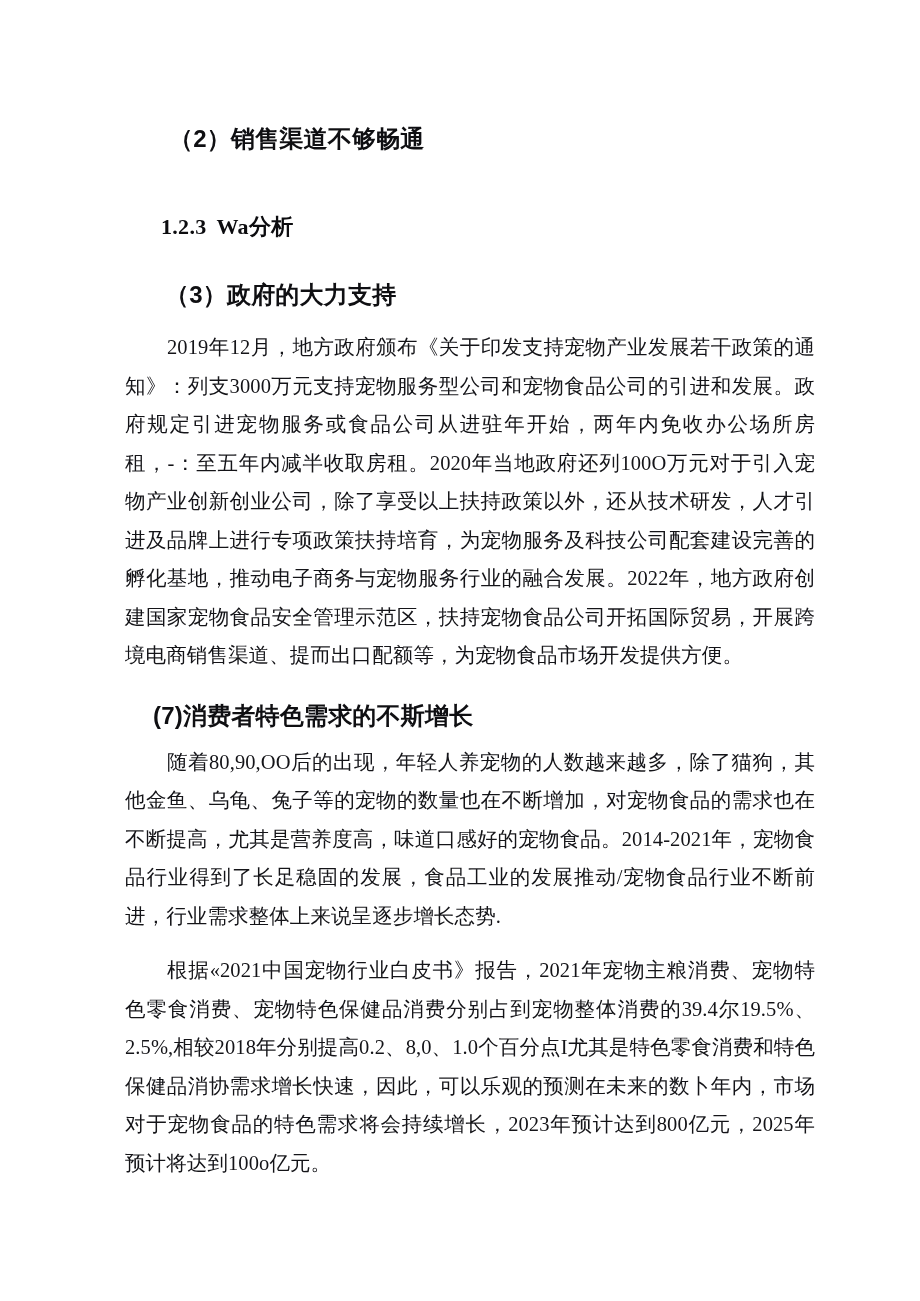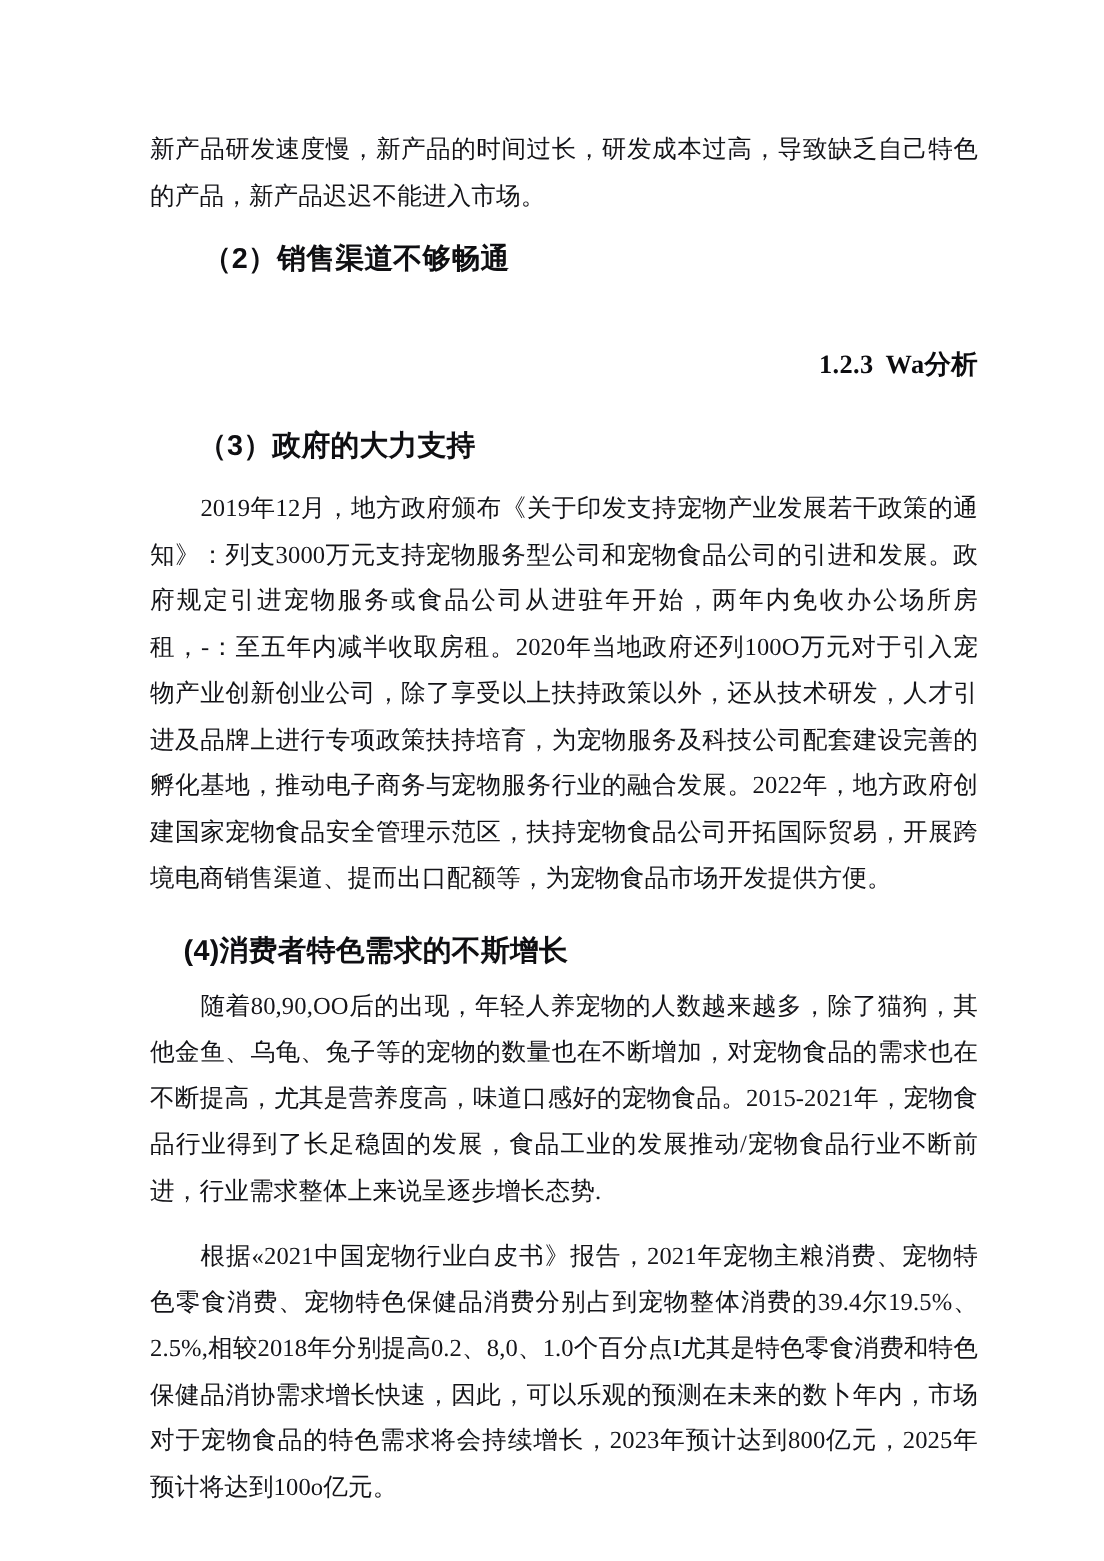--- a/index.html
+++ b/index.html
@@ -58,21 +58,20 @@
   
   .secthead {
     font-family: "Liberation Serif", "DejaVu Serif", serif;
     font-size: 22px;
     font-weight: bold;
     color: #0e0e11;
     line-height: 34px;
     margin: 0;
     padding-left: 36px;
     letter-spacing: 0.3px;
-    text-align: right;
   }
   .secthead .num {
     font-family: "Liberation Serif", "DejaVu Serif", serif;
     font-weight: bold;
   }
   .secthead .title-serif {
     font-family: "Liberation Serif", "DejaVu Serif", serif;
     font-weight: bold;
     margin-left: 10px;
   }
@@ -88,21 +87,20 @@
   .page {
     filter: contrast(1.02);
   }
 </style>
 </head>
 <body>
 
 <div class="page">
   <div class="content">
 
-    <p class="para">新产品研发速度慢，新产品的时间过长，研发成本过高，导致缺乏自己特色的产品，新产品迟迟不能进入市场。</p>
 
     <div class="gap-sm"></div>
 
     <h3 class="subhead pad-left-1">（2）销售渠道不够畅通</h3>
 
     <div class="gap-xs"></div>
 
 
     <div class="gap-xl"></div>
 
@@ -113,24 +111,24 @@
     <div class="gap-lg"></div>
 
     <h3 class="subhead pad-left-2">（3）政府的大力支持</h3>
 
     <div class="gap-sm"></div>
 
     <p class="para indent">2019年12月，地方政府颁布《关于印发支持宠物产业发展若干政策的通知》：列支3000万元支持宠物服务型公司和宠物食品公司的引进和发展。政府规定引进宠物服务或食品公司从进驻年开始，两年内免收办公场所房租，-：至五年内减半收取房租。2020年当地政府还列100O万元对于引入宠物产业创新创业公司，除了享受以上扶持政策以外，还从技术研发，人才引进及品牌上进行专项政策扶持培育，为宠物服务及科技公司配套建设完善的孵化基地，推动电子商务与宠物服务行业的融合发展。2022年，地方政府创建国家宠物食品安全管理示范区，扶持宠物食品公司开拓国际贸易，开展跨境电商销售渠道、提而出口配额等，为宠物食品市场开发提供方便。</p>
 
     <div class="gap-md"></div>
 
-    <h3 class="subhead pad-left-3">(4)消费者特色需求的不斯增长</h3>
+    <h3 class="subhead pad-left-3">(7)消费者特色需求的不斯增长</h3>
 
     <div class="gap-xs"></div>
 
-    <p class="para indent">随着80,90,OO后的出现，年轻人养宠物的人数越来越多，除了猫狗，其他金鱼、乌龟、兔子等的宠物的数量也在不断增加，对宠物食品的需求也在不断提高，尤其是营养度高，味道口感好的宠物食品。2015-2021年，宠物食品行业得到了长足稳固的发展，食品工业的发展推动/宠物食品行业不断前进，行业需求整体上来说呈逐步增长态势.</p>
+    <p class="para indent">随着80,90,OO后的出现，年轻人养宠物的人数越来越多，除了猫狗，其他金鱼、乌龟、兔子等的宠物的数量也在不断增加，对宠物食品的需求也在不断提高，尤其是营养度高，味道口感好的宠物食品。2014-2021年，宠物食品行业得到了长足稳固的发展，食品工业的发展推动/宠物食品行业不断前进，行业需求整体上来说呈逐步增长态势.</p>
 
     <div class="gap-sm"></div>
 
     <p class="para indent"><span>根据«2021中国宠物行业白皮书》报告，2021年宠物主粮消费、宠物特色零食消费、宠物特色保健品消费分别占到宠物整体消费的39.4尔19.5%、2.5%,相较2018年分别提高0.2、8,0、1.0个百分点I尤其是特色零食消费和特色保健品消协需求增长快速，因此，可以乐观的预测在未来的数卜年内，市场对于宠物食品的特色需求将会持续增长，2023年预计达到800亿元，2025年预计将达到100o亿元。</span></p>
 
   </div>
 </div>
 
 </body></html>

